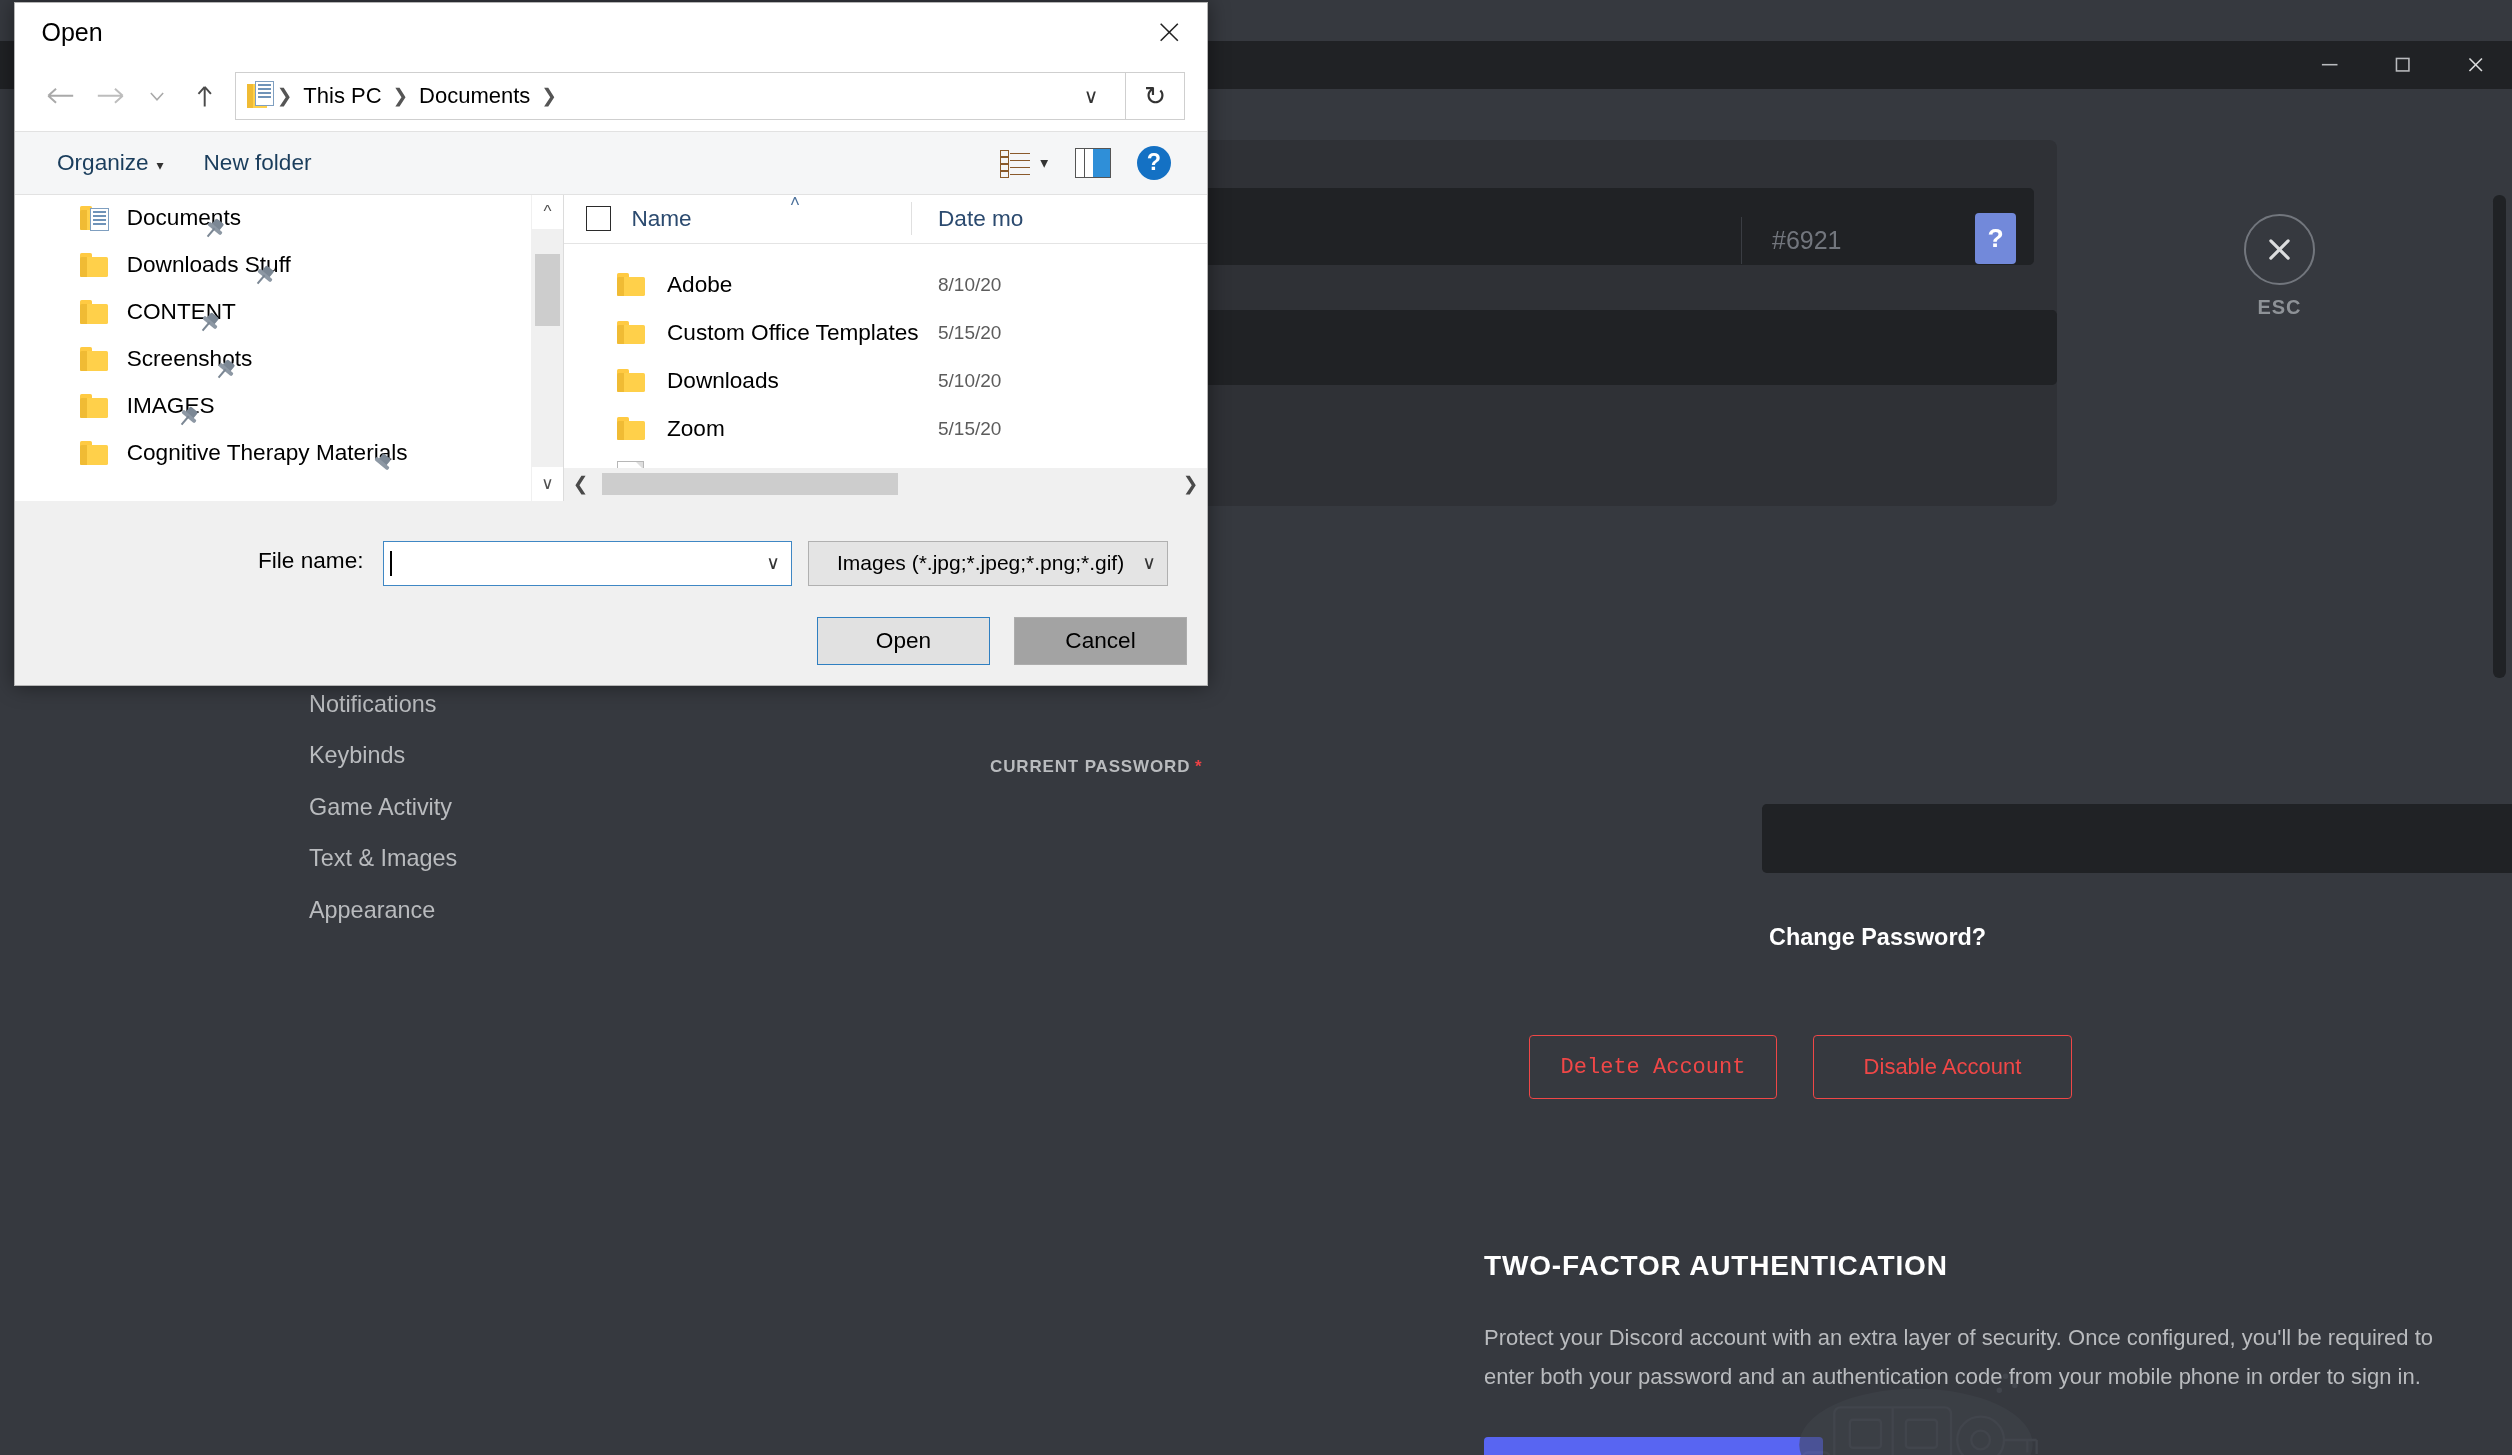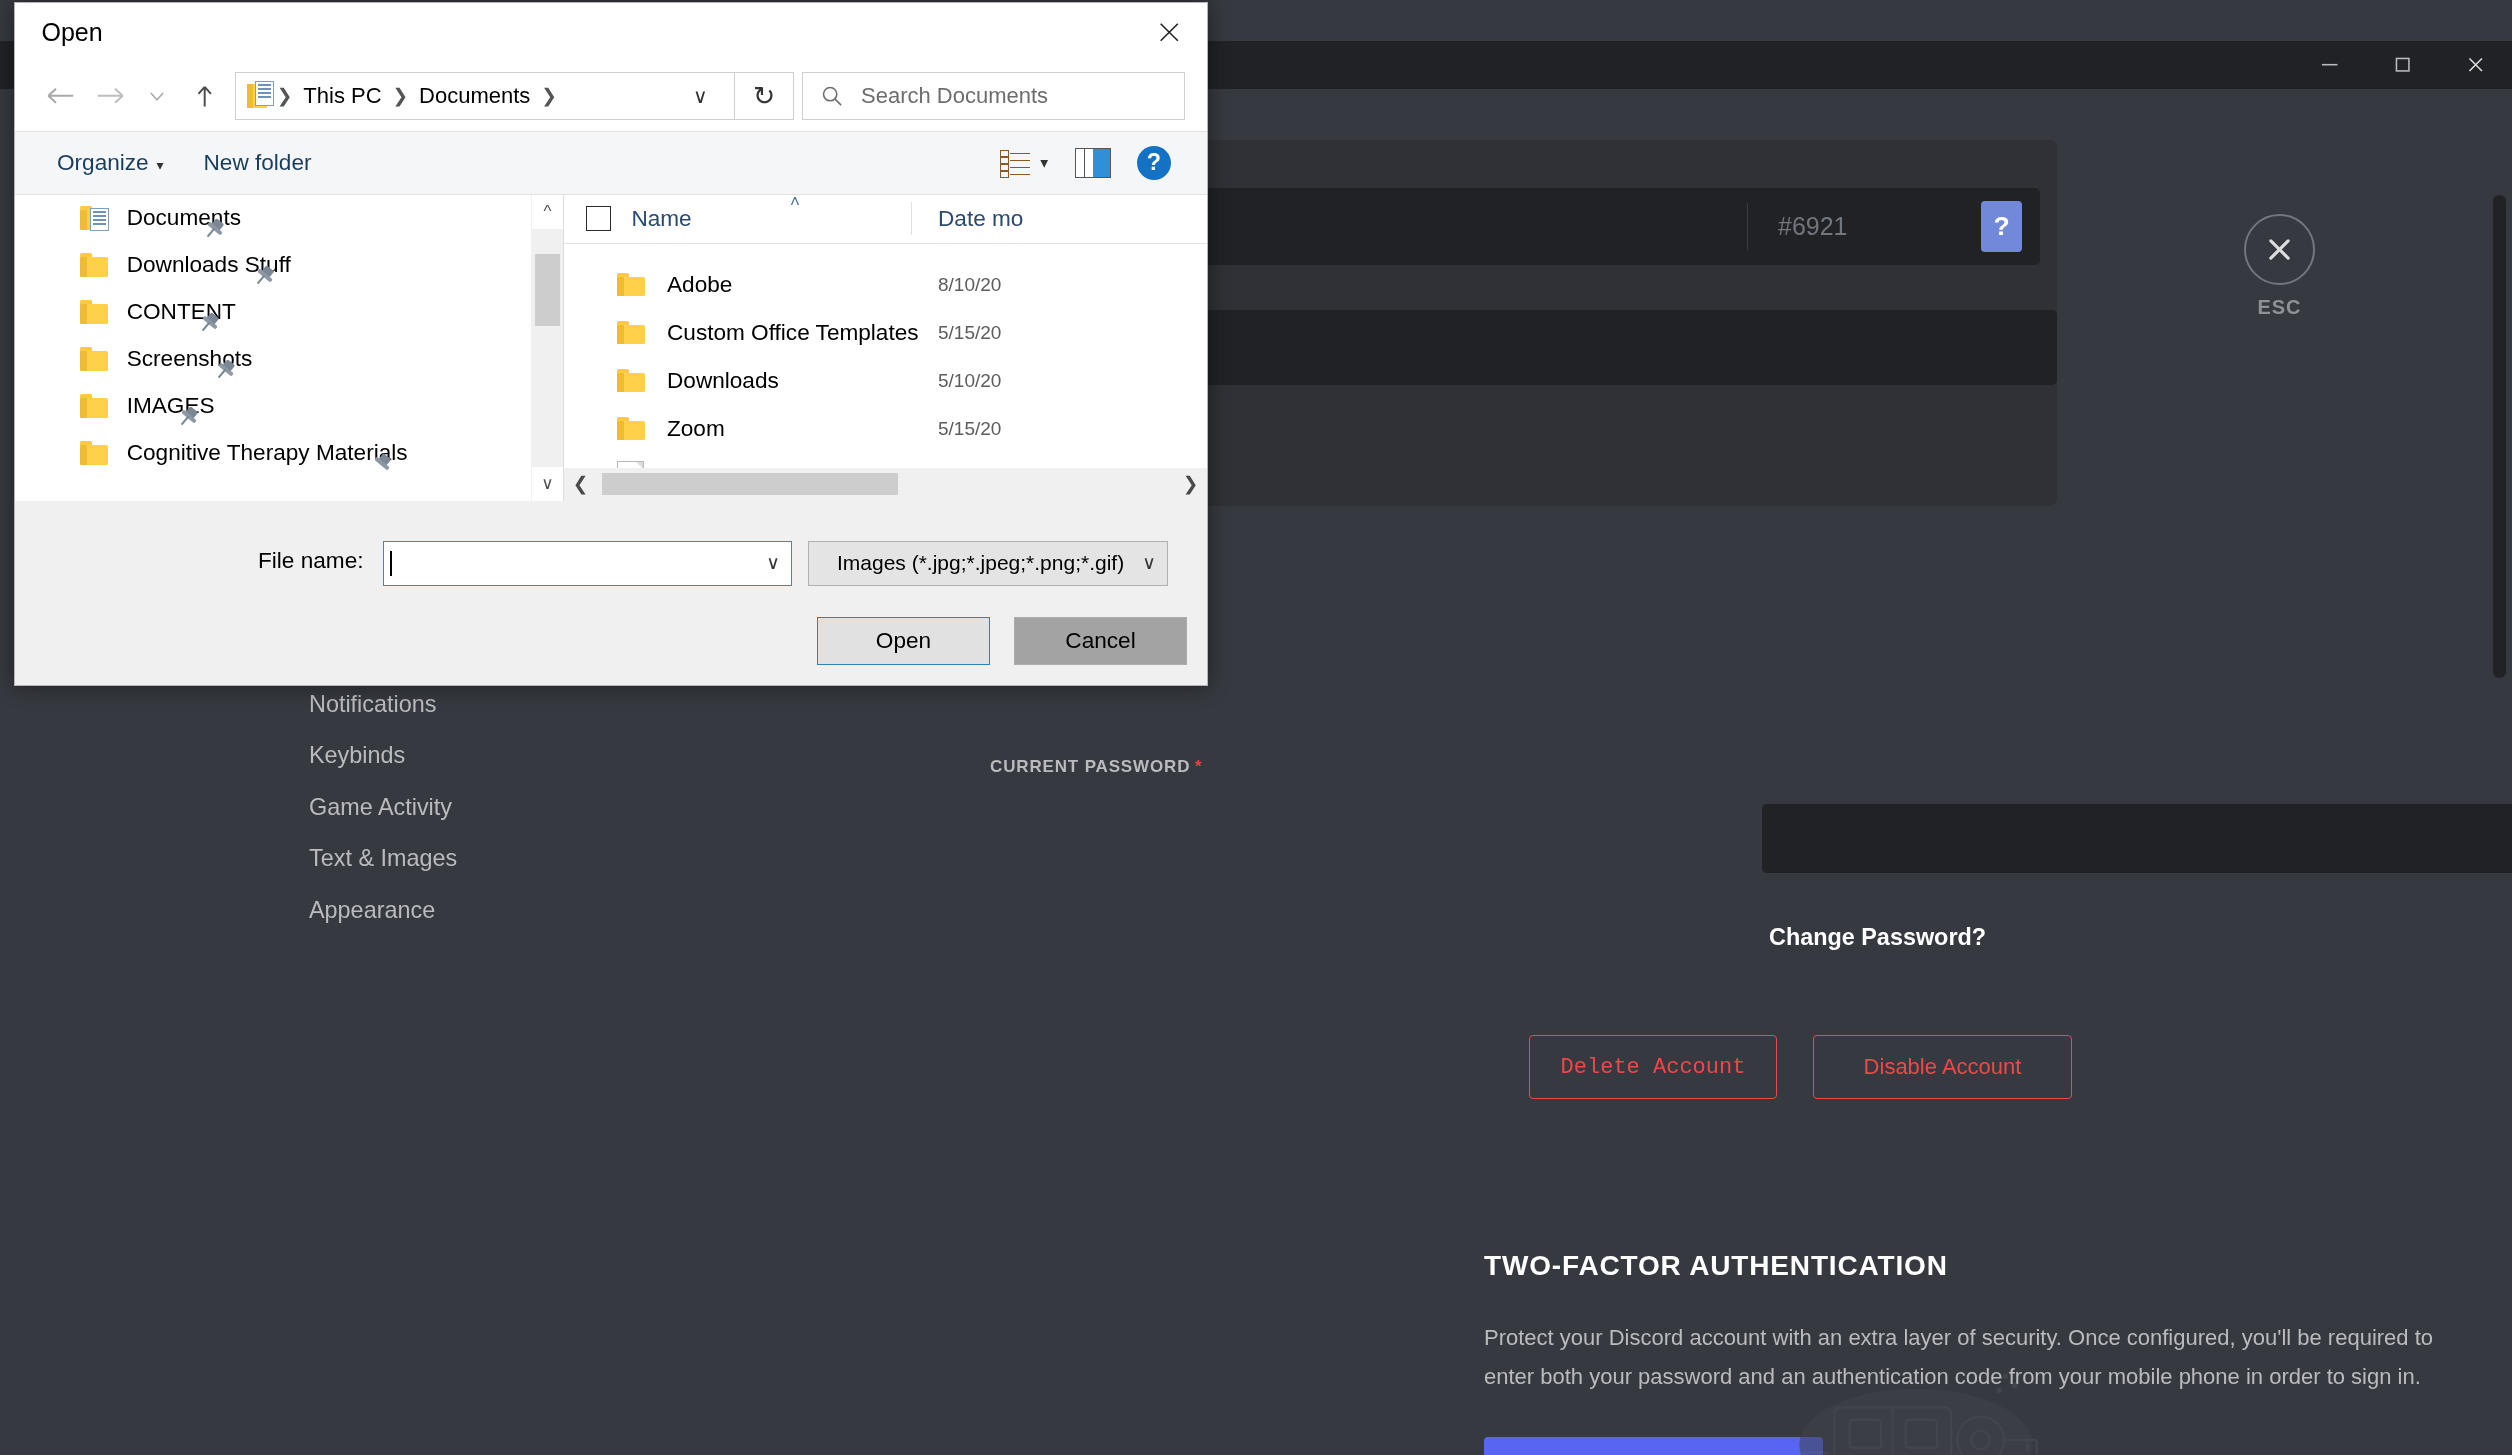--- a/index.html
+++ b/index.html
@@ -63,23 +63,23 @@
   .dc-account-card{
     position:absolute;left:53px;top:51px;width:1287px;height:366px;
     background:#2f3136;border-radius:7.8px;
   }
   .dc-field-label{
     font-size:17px;font-weight:bold;letter-spacing:.05em;color:#b9bbbe;
   }
   .dc-field-label .req{color:#ed4245;margin-left:4.7px;}
 
   .dc-username-row{
-    position:absolute;left:47px;top:48px;width:1221px;height:75px;
+    position:absolute;left:41px;top:48px;width:1221px;height:75px;
     background:#202225;border:0.8px solid #202225;border-radius:4.7px;
-    display:flex;align-items:center;
+    display:flex;align-items:flex-end;
   }
   .dc-username-val{flex:1;padding-left:23.4px;font-size:25px;color:#dcddde;}
   .dc-discrim{
     width:234px;border-left:0.8px solid #3a3d43;height:47px;line-height:47px;
     padding-left:30px;font-size:25px;color:#72767d;box-sizing:border-box;
   }
   .dc-help-btn{
     width:41px;height:51px;margin-right:17px;background:#7289da;border-radius:3.9px;
     color:#fff;font-size:26.5px;font-weight:bold;display:flex;align-items:center;justify-content:center;
   }
@@ -484,27 +484,20 @@
       </div>
       <span class="od-crumb-sep">❯</span>
       <span class="od-crumb">This PC</span>
       <span class="od-crumb-sep">❯</span>
       <span class="od-crumb">Documents</span>
       <span class="od-crumb-sep">❯</span>
       <span class="od-crumb-drop">∨</span>
     </div>
     <div class="od-refresh">↻</div>
 
-    <div class="od-search">
-      <svg width="25" height="25" viewBox="0 0 32 32">
-        <circle cx="13" cy="13" r="8.5" stroke="#6d6d6d" stroke-width="2" fill="none"></circle>
-        <line x1="19" y1="19" x2="27" y2="27" stroke="#6d6d6d" stroke-width="2"></line>
-      </svg>
-      <input type="text" placeholder="Search Documents" style="">
-    </div>
   </div>
 
   <div class="od-toolbar">
     <span class="od-tb-item"><span>Organize</span><span class="od-tb-caret">▾</span></span>
     <span class="od-tb-item">New folder</span>
     <div class="od-tb-right">
       <span class="vi-list">
         <i style="top:3.1px;"></i>
           <i style="top:10px;"></i>
           <i style="top:17px;"></i>

